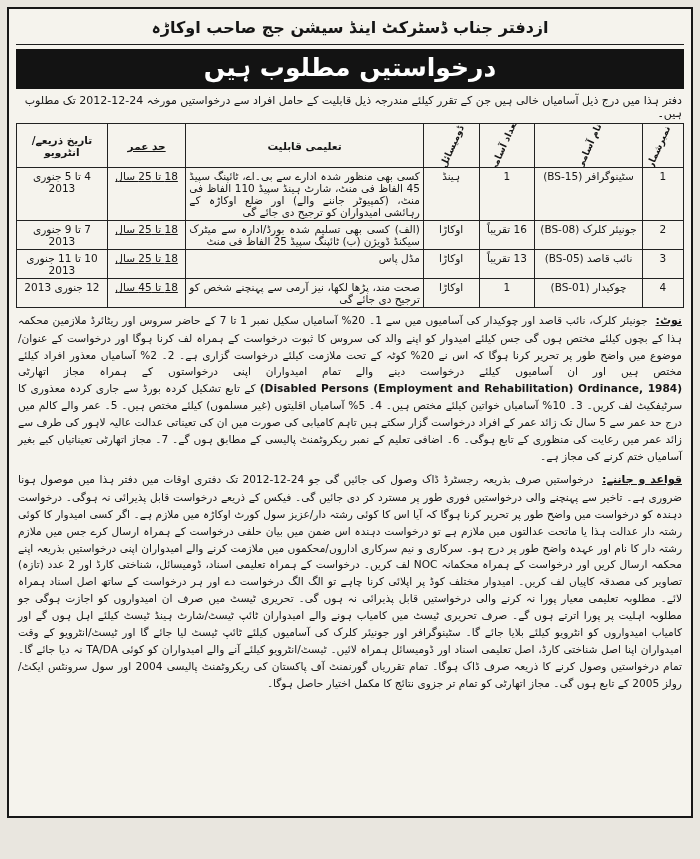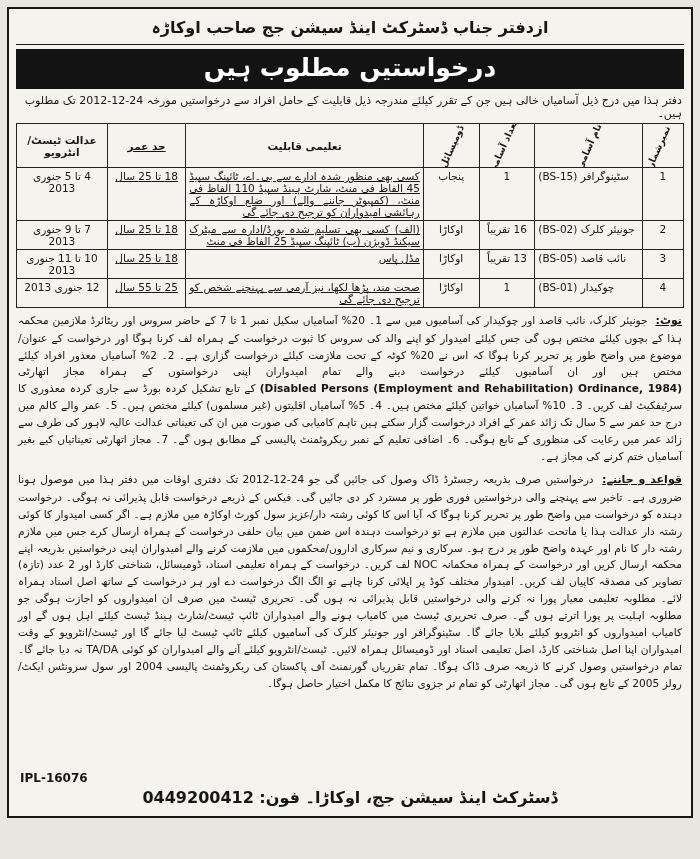--- a/index.html
+++ b/index.html
@@ -60,27 +60,27 @@
     font-weight: bold;
     background: #f5f3ed;
   }
   th.rot span {
     display: inline-block;
     transform: rotate(-66deg);
     white-space: nowrap;
     font-size: 9.5px;
   }
   .c-serial  { width: 40px;  text-align: center; }
-  .c-name    { width: 104px; text-align: left; }
+  .c-name    { width: 104px; text-align: center; }
   .c-count   { width: 54px;  text-align: center; }
   .c-dom     { width: 54px;  text-align: center; }
   .c-qual    { width: 230px; text-align: right; }
   .c-age     { width: 76px;  text-align: center; text-decoration: underline; }
   .c-date    { width: 88px;  text-align: center; }
-  td.c-qual  { text-align: justify; text-decoration: underline; }
+  td.c-qual  { text-align: justify; }
   .para {
     font-size: 10.6px;
     line-height: 1.6;
     text-align: justify;
     padding: 4px 2px 2px;
   }
   .para .lbl {
     font-weight: bold;
     font-size: 11px;
     text-decoration: underline;
@@ -123,36 +123,36 @@
 
   <table class="vac">
     <thead>
       <tr>
         <th class="rot c-serial"><span>نمبرشمار</span></th>
         <th class="rot c-name"><span>نام آسامی</span></th>
         <th class="rot c-count"><span>تعداد آسامی</span></th>
         <th class="rot c-dom"><span>ڈومیسائل</span></th>
         <th class="c-qual">تعلیمی قابلیت</th>
         <th class="c-age">حد عمر</th>
-        <th class="c-date">عدالت ٹیسٹ/انٹرویو</th>
+        <th class="c-date">تاریخ ذریعے/انٹرویو</th>
       </tr>
     </thead>
     <tbody>
       <tr>
         <td class="c-serial">1</td>
         <td class="c-name">سٹینوگرافر (BS-15)</td>
         <td class="c-count">1</td>
-        <td class="c-dom">پنجاب</td>
+        <td class="c-dom">ہینڈ</td>
         <td class="c-qual">کسی بھی منظور شدہ ادارے سے بی۔اے، ٹائپنگ سپیڈ 45 الفاظ فی منٹ، شارٹ ہینڈ سپیڈ 110 الفاظ فی منٹ، (کمپیوٹر جاننے والے) اور ضلع اوکاڑہ کے رہائشی امیدواران کو ترجیح دی جائے گی</td>
         <td class="c-age">18 تا 25 سال</td>
         <td class="c-date">4 تا 5 جنوری 2013</td>
       </tr>
       <tr>
         <td class="c-serial">2</td>
-        <td class="c-name">جونیئر کلرک (BS-02)</td>
+        <td class="c-name">جونیئر کلرک (BS-08)</td>
         <td class="c-count">16 تقریباً</td>
         <td class="c-dom">اوکاڑا</td>
         <td class="c-qual">(الف) کسی بھی تسلیم شدہ بورڈ/ادارہ سے میٹرک سیکنڈ ڈویژن (ب) ٹائپنگ سپیڈ 25 الفاظ فی منٹ</td>
         <td class="c-age">18 تا 25 سال</td>
         <td class="c-date">7 تا 9 جنوری 2013</td>
       </tr>
       <tr>
         <td class="c-serial">3</td>
         <td class="c-name">نائب قاصد (BS-05)</td>
         <td class="c-count">13 تقریباً</td>
@@ -160,36 +160,32 @@
         <td class="c-qual">مڈل پاس</td>
         <td class="c-age">18 تا 25 سال</td>
         <td class="c-date">10 تا 11 جنوری 2013</td>
       </tr>
       <tr>
         <td class="c-serial">4</td>
         <td class="c-name">چوکیدار (BS-01)</td>
         <td class="c-count">1</td>
         <td class="c-dom">اوکاڑا</td>
         <td class="c-qual">صحت مند، پڑھا لکھا، نیز آرمی سے پہنچنے شخص کو ترجیح دی جائے گی</td>
-        <td class="c-age">25 تا 55 سال</td>
+        <td class="c-age">18 تا 45 سال</td>
         <td class="c-date">12 جنوری 2013</td>
       </tr>
     </tbody>
   </table>
 
   <p class="para">
     <span class="lbl">نوٹ:</span>
     <span>جونیئر کلرک، نائب قاصد اور چوکیدار کی آسامیوں میں سے 1۔ 20% آسامیاں سکیل نمبر 1 تا 7 کے حاضر سروس اور ریٹائرڈ ملازمین محکمہ ہذا کے بچوں کیلئے مختص ہوں گی جس کیلئے امیدوار کو اپنے والد کی سروس کا ثبوت درخواست کے ہمراہ لف کرنا ہوگا اور درخواست کے عنوان/موضوع میں واضح طور پر تحریر کرنا ہوگا کہ اس نے 20% کوٹہ کے تحت ملازمت کیلئے درخواست گزاری ہے۔ 2۔ 2% آسامیاں معذور افراد کیلئے مختص ہیں اور ان آسامیوں کیلئے درخواست دینے والے تمام امیدواران اپنی درخواستوں کے ہمراہ مجاز اتھارٹی</span>
     <span class="ltr-bold">(Disabled Persons (Employment and Rehabilitation) Ordinance, 1984)</span>
     <span>کے تابع تشکیل کردہ بورڈ سے جاری کردہ معذوری کا سرٹیفکیٹ لف کریں۔ 3۔ 10% آسامیاں خواتین کیلئے مختص ہیں۔ 4۔ 5% آسامیاں اقلیتوں (غیر مسلموں) کیلئے مختص ہیں۔ 5۔ عمر والے کالم میں درج حد عمر سے 5 سال تک زائد عمر کے افراد درخواست گزار سکتے ہیں تاہم کامیابی کی صورت میں ان کی تعیناتی عدالت عالیہ لاہور کی طرف سے زائد عمر میں رعایت کی منظوری کے تابع ہوگی۔ 6۔ اضافی تعلیم کے نمبر ریکروٹمنٹ پالیسی کے مطابق ہوں گے۔ 7۔ مجاز اتھارٹی تعیناتیاں کیے بغیر آسامیاں ختم کرنے کی مجاز ہے۔</span>
   </p>
 
   <p class="para">
     <span class="lbl">قواعد و جاننے:</span>
     <span>درخواستیں صرف بذریعہ رجسٹرڈ ڈاک وصول کی جائیں گی جو 24-12-2012 تک دفتری اوقات میں دفتر ہذا میں موصول ہونا ضروری ہے۔ تاخیر سے پہنچنے والی درخواستیں فوری طور پر مسترد کر دی جائیں گی۔ فیکس کے ذریعے درخواست قابل پذیرائی نہ ہوگی۔ درخواست دہندہ کو درخواست میں واضح طور پر تحریر کرنا ہوگا کہ آیا اس کا کوئی رشتہ دار/عزیز سول کورٹ اوکاڑہ میں ملازم ہے۔ اگر کسی امیدوار کا کوئی رشتہ دار عدالت ہذا یا ماتحت عدالتوں میں ملازم ہے تو درخواست دہندہ اس ضمن میں بیان حلفی درخواست کے ہمراہ ارسال کرے جس میں ملازم رشتہ دار کا نام اور عہدہ واضح طور پر درج ہو۔ سرکاری و نیم سرکاری اداروں/محکموں میں ملازمت کرنے والے امیدواران اپنی درخواستیں بذریعہ اپنے محکمہ ارسال کریں اور درخواست کے ہمراہ محکمانہ NOC لف کریں۔ درخواست کے ہمراہ تعلیمی اسناد، ڈومیسائل، شناختی کارڈ اور 2 عدد (تازہ) تصاویر کی مصدقہ کاپیاں لف کریں۔ امیدوار مختلف کوڈ پر اپلائی کرنا چاہے تو الگ الگ درخواست دے اور ہر درخواست کے ساتھ اصل اسناد ہمراہ لائے۔ مطلوبہ تعلیمی معیار پورا نہ کرنے والی درخواستیں قابل پذیرائی نہ ہوں گی۔ تحریری ٹیسٹ میں صرف ان امیدواروں کو اجازت ہوگی جو مطلوبہ اہلیت پر پورا اترتے ہوں گے۔ صرف تحریری ٹیسٹ میں کامیاب ہونے والے امیدواران ٹائپ ٹیسٹ/شارٹ ہینڈ ٹیسٹ کیلئے اہل ہوں گے اور کامیاب امیدواروں کو انٹرویو کیلئے بلایا جائے گا۔ سٹینوگرافر اور جونیئر کلرک کی آسامیوں کیلئے ٹائپ ٹیسٹ لیا جائے گا اور ٹیسٹ/انٹرویو کے وقت امیدواران اپنا اصل شناختی کارڈ، اصل تعلیمی اسناد اور ڈومیسائل ہمراہ لائیں۔ ٹیسٹ/انٹرویو کیلئے آنے والے امیدواران کو کوئی TA/DA نہ دیا جائے گا۔ تمام درخواستیں وصول کرنے کا ذریعہ صرف ڈاک ہوگا۔ تمام تقرریاں گورنمنٹ آف پاکستان کی ریکروٹمنٹ پالیسی 2004 اور سول سرونٹس ایکٹ/رولز 2005 کے تابع ہوں گی۔ مجاز اتھارٹی کو تمام تر جزوی نتائج کا مکمل اختیار حاصل ہوگا۔</span>
   </p>
 
-  <div class="bottom">
-    <div class="ipl">IPL-16076</div>
-    <div class="signature">ڈسٹرکٹ اینڈ سیشن جج، اوکاڑا۔ فون: 0449200412</div>
-  </div>
 
 </div>
 
 </body></html>

